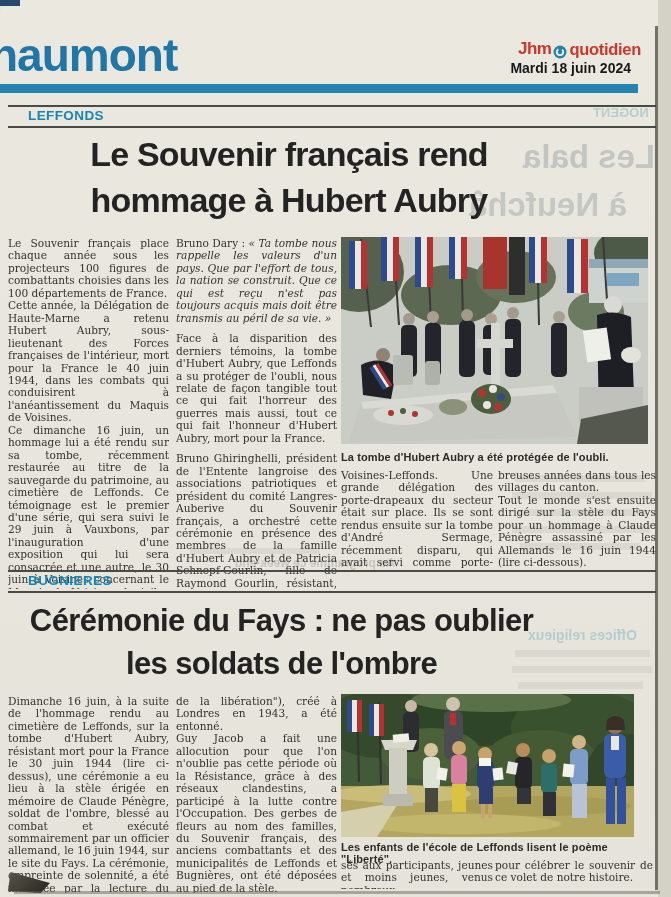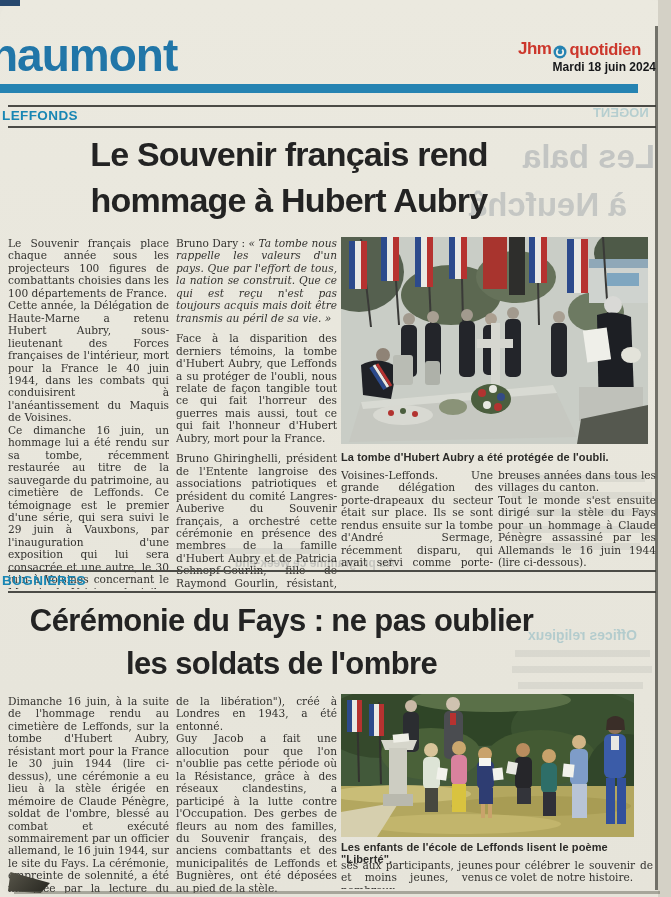--- a/index.html
+++ b/index.html
@@ -7,26 +7,26 @@
        font-family:"Liberation Sans",sans-serif;}
   .sheet{position:absolute;left:0;top:0;width:671px;height:897px;
          background:linear-gradient(180deg,#ebe9df 0%,#e8e6dc 55%,#e6e4da 100%);border-radius:19px;}
   .abs{position:absolute;}
   
   .region-title{left:-10px;top:28px;font-size:46px;font-weight:bold;color:#2176a8;
                 letter-spacing:-1px;}
   .brand{top:39px;right:30px;display:flex;align-items:flex-end;gap:2px;}
   .brand-jhm{color:#cc372c;font-weight:bold;font-size:17px;letter-spacing:-0.5px;}
   .brand-quot{color:#cc372c;font-size:16.5px;font-weight:bold;letter-spacing:-0.3px;}
-  .issue-date{top:60px;right:15px;font-size:12px;font-weight:bold;color:#17181a;padding-left:16px;}
+  .issue-date{top:60px;right:40px;font-size:14px;font-weight:bold;color:#17181a;padding-left:16px;}
   .blue-bar{left:0;top:84px;width:638px;height:9px;background:#2583b2;}
   .corner-mark{left:0;top:0;width:20px;height:6px;background:#27486e;}
   
   .rule{left:8px;width:648px;height:1.5px;background:#4b4b46;}
-  .section-label{left:2px;font-size:13.5px;font-weight:bold;color:#1886b4;
+  .section-label{left:28px;font-size:13.5px;font-weight:bold;color:#1886b4;
                  letter-spacing:0.4px;}
   
   .headline{left:9px;font-weight:bold;color:#232323;text-align:center;}
   .h1a{top:131px;width:560px;font-size:34px;line-height:46px;letter-spacing:-0.8px;}
   .h2a{top:599px;width:545px;font-size:31px;line-height:43px;letter-spacing:-0.6px;}
   
   .col{color:#33322f;font-family:"DejaVu Serif",serif;font-size:10.6px;
        line-height:12.45px;text-align:justify;overflow:hidden;hyphens:auto;}
   .col p{margin:0;}
   .col p.gap{margin-top:8px;}

